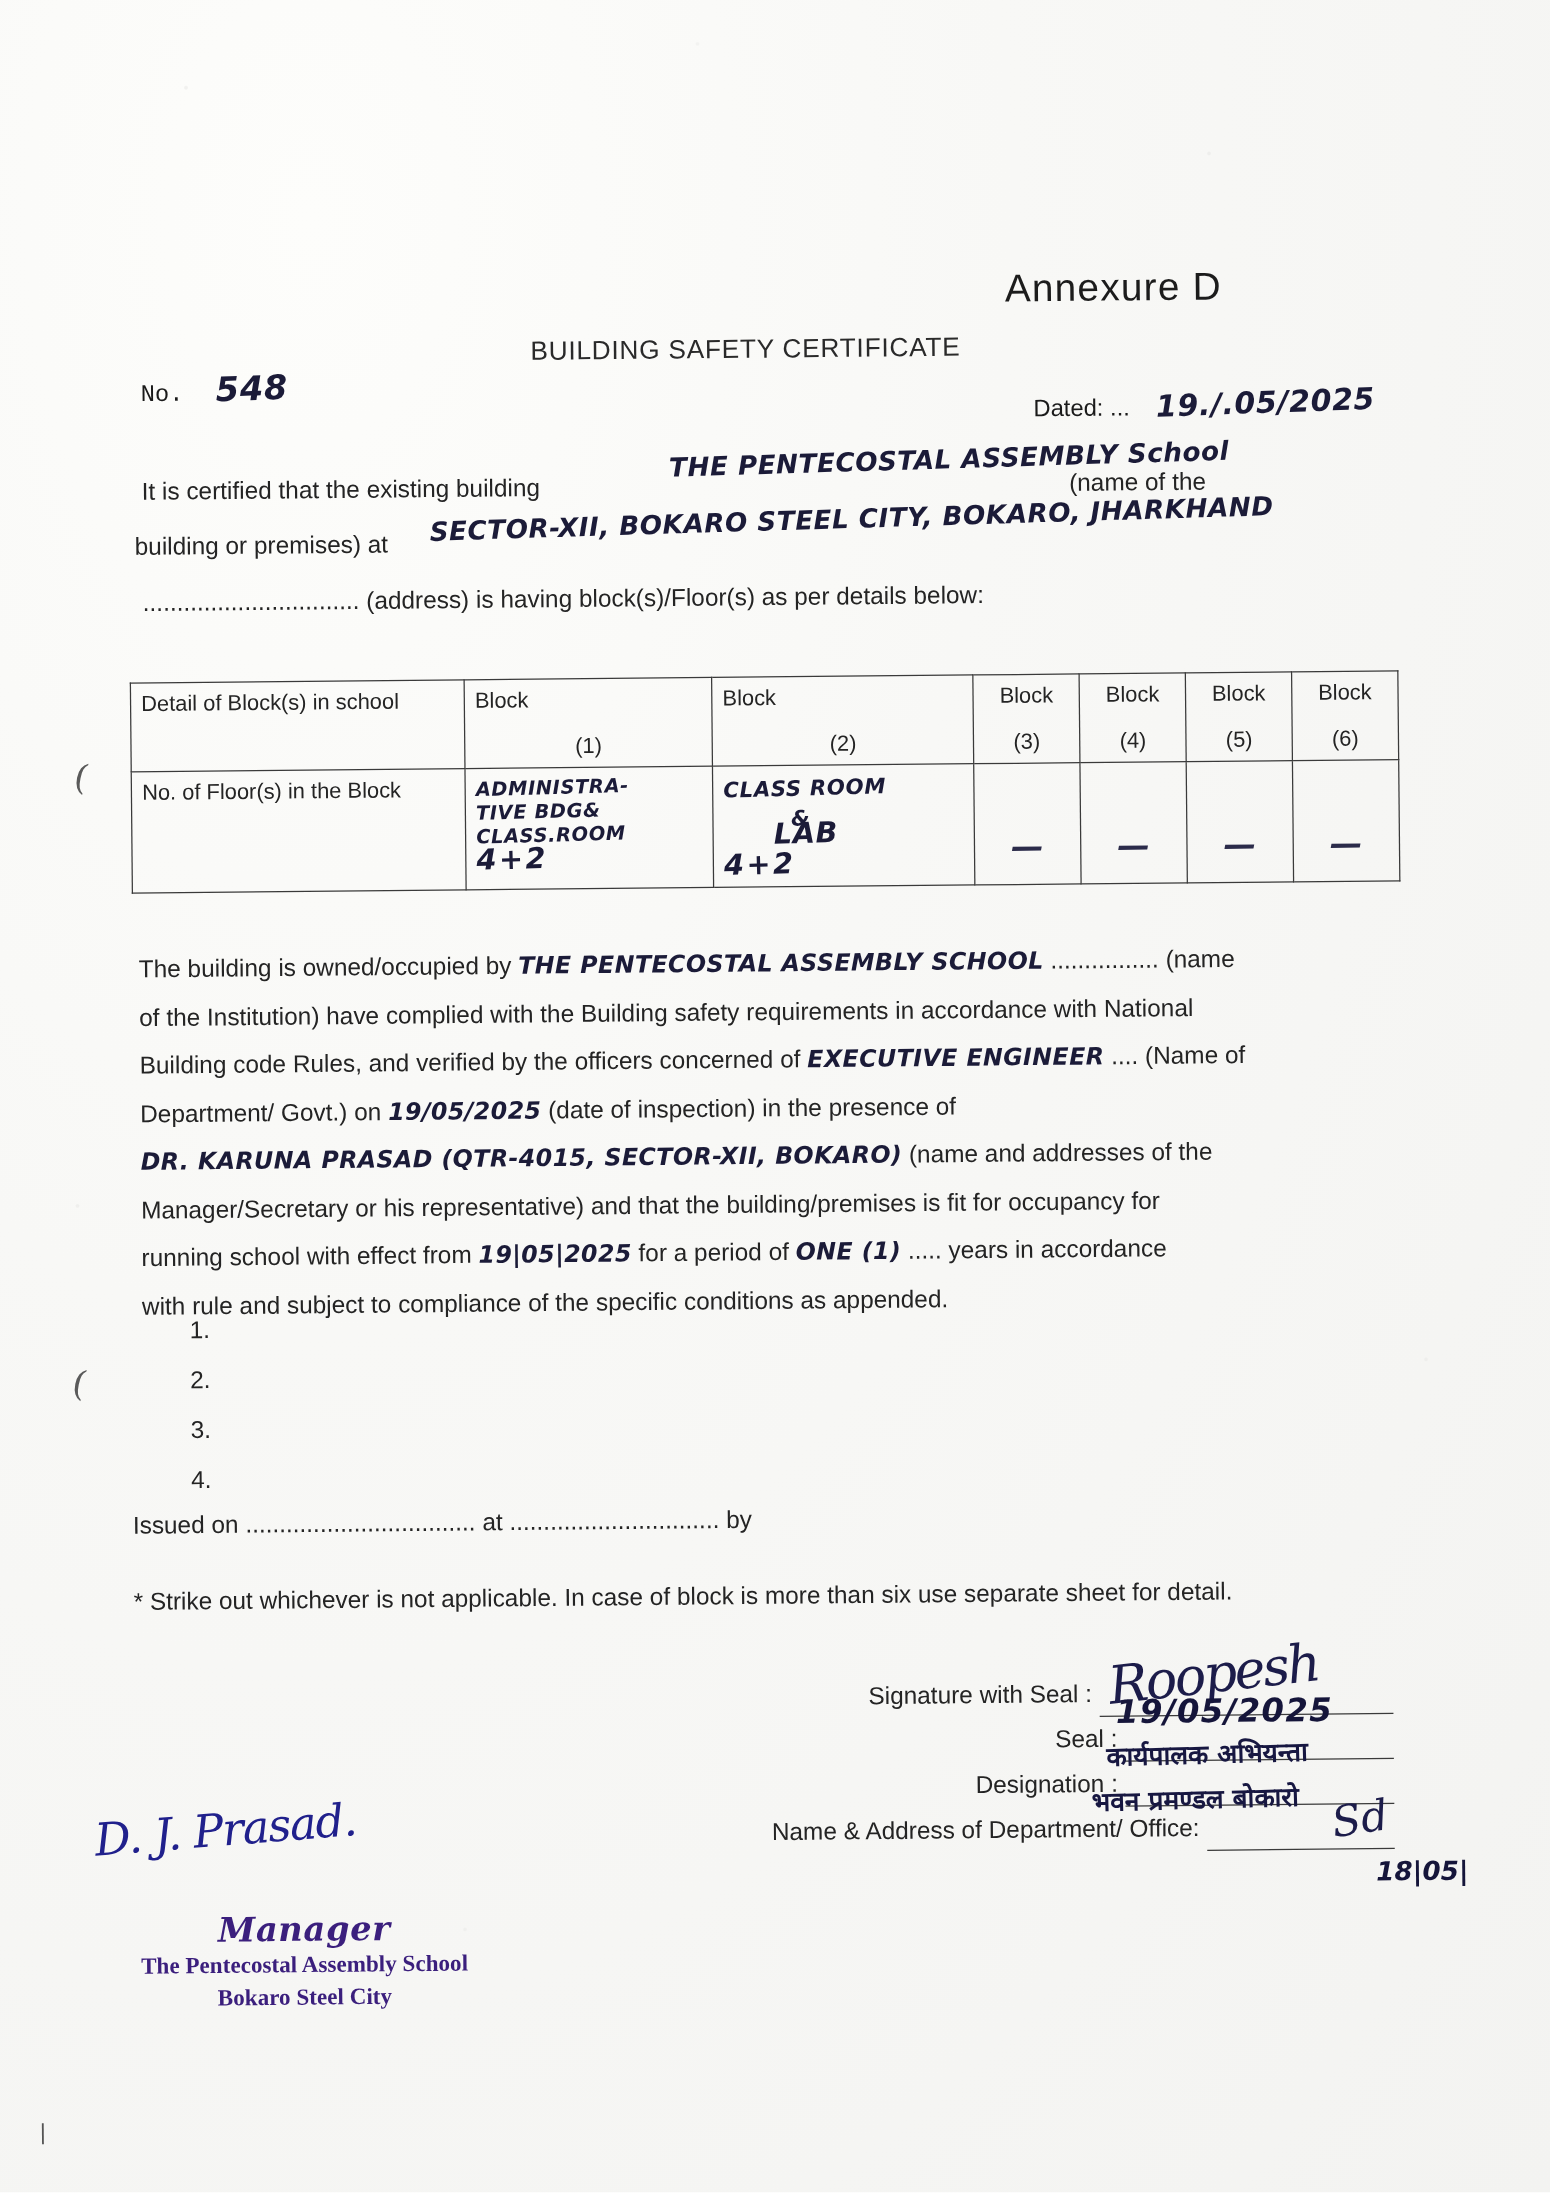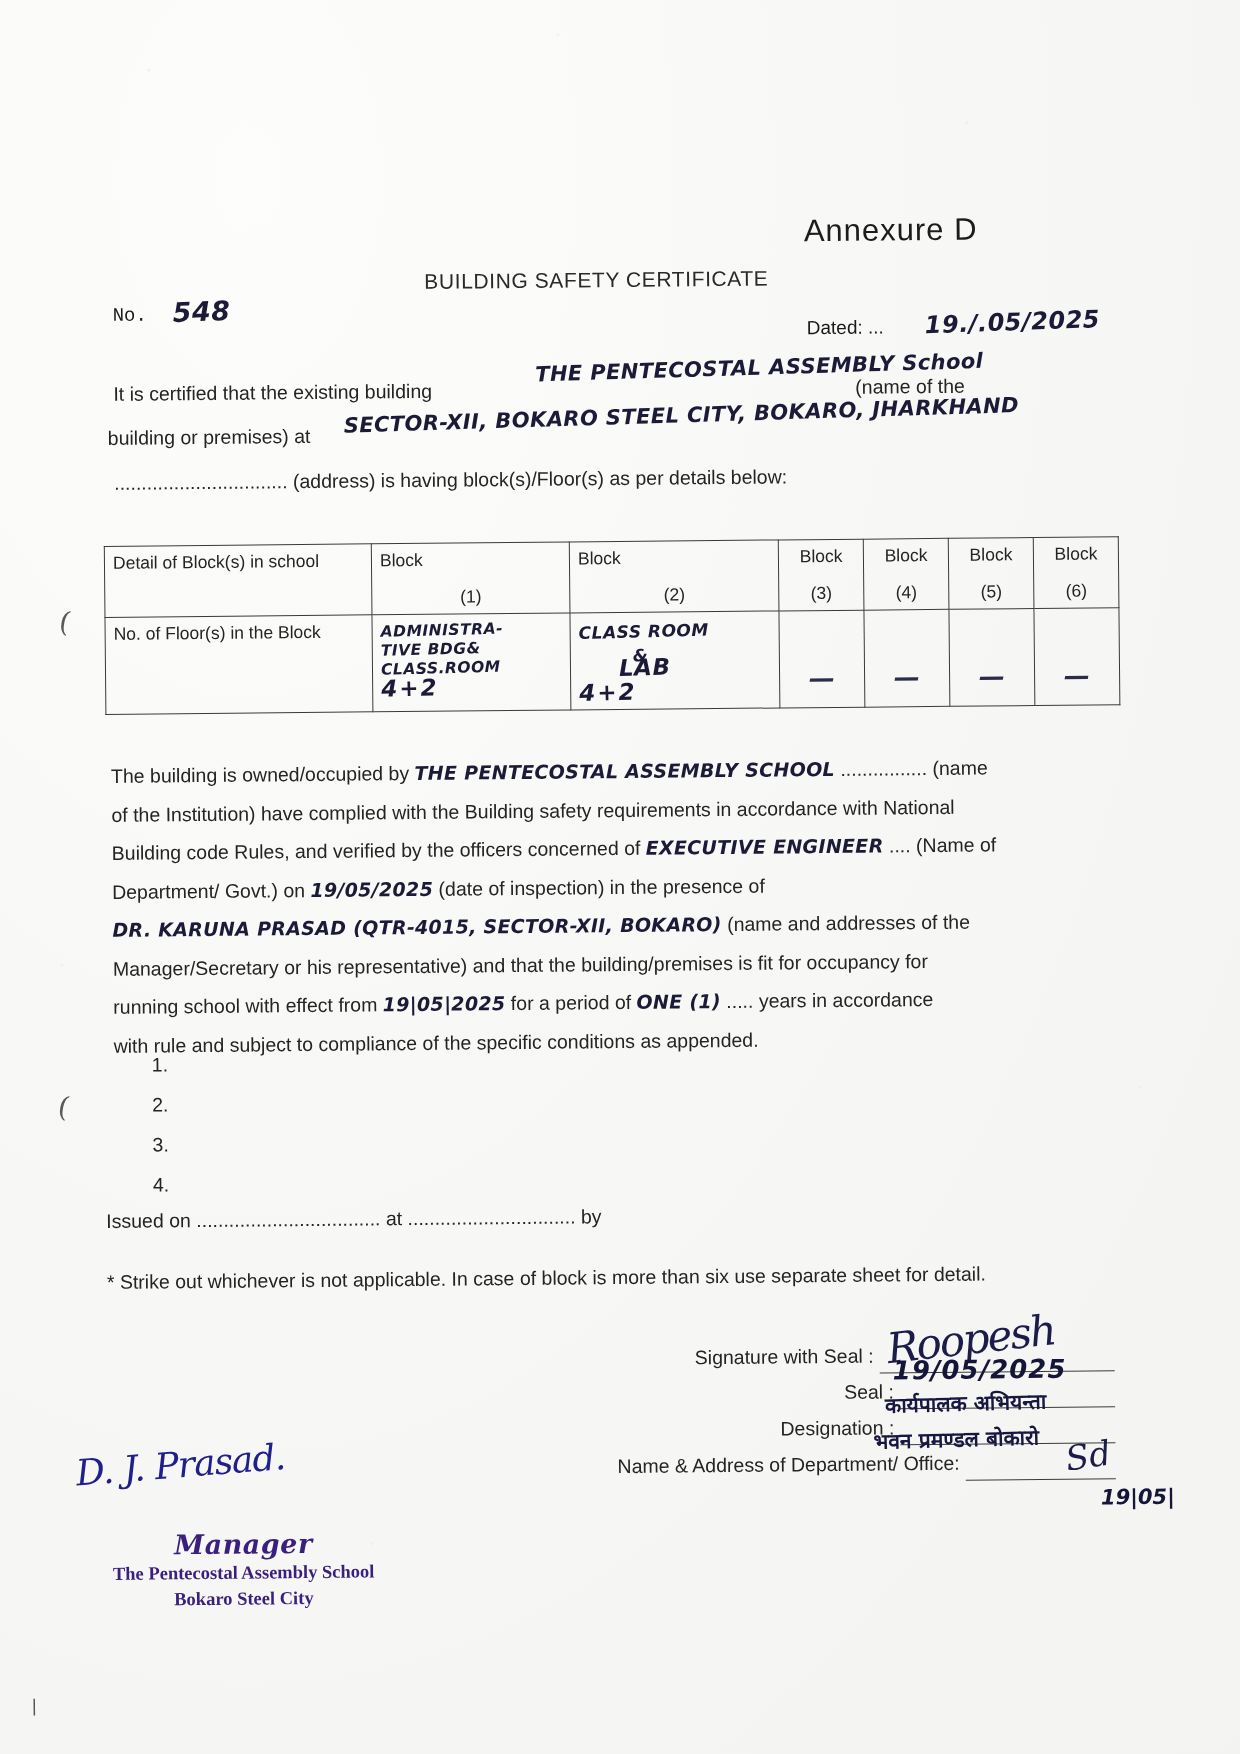--- a/index.html
+++ b/index.html
@@ -60,21 +60,21 @@
   }
   .no-label {
     position: absolute;
     left: 118px;
     top: 300px;
     font-size: 19px;
     font-family: Liberation Mono, monospace;
   }
   .dated-label {
     position: absolute;
-    left: 812px;
+    left: 832px;
     top: 319px;
     font-size: 19px;
   }
 
   
   .hw {
     font-family: "DejaVu Sans", sans-serif;
     color: #1b1b38;
     font-style: italic;
     letter-spacing: .5px;
@@ -490,21 +490,21 @@
       <div class="line">
         <span>Name &amp; Address of Department/ Office:</span><span class="rule tiny"></span>
       </div>
     </div>
 
     <div class="sign-scribble">Roopesh</div>
     <div class="sign-date">19/05/2025</div>
     <div class="hw-name-hi">कार्यपालक अभियन्ता</div>
     <div class="hw-desig-hi">भवन प्रमण्डल बोकारो</div>
     <div class="sign-scribble2">Sd</div>
-    <div class="sign-date2">19|05|</div>
+    <div class="sign-date2">18|05|</div>
 
     <div class="manager-sign">D. J. Prasad.</div>
     <div class="stamp">
       <div class="mgr">Manager</div>
       <div class="ln">The Pentecostal Assembly School</div>
       <div class="ln">Bokaro Steel City</div>
     </div>
 
     <div class="margin-mark mm1">(</div>
     <div class="margin-mark mm2">(</div>

